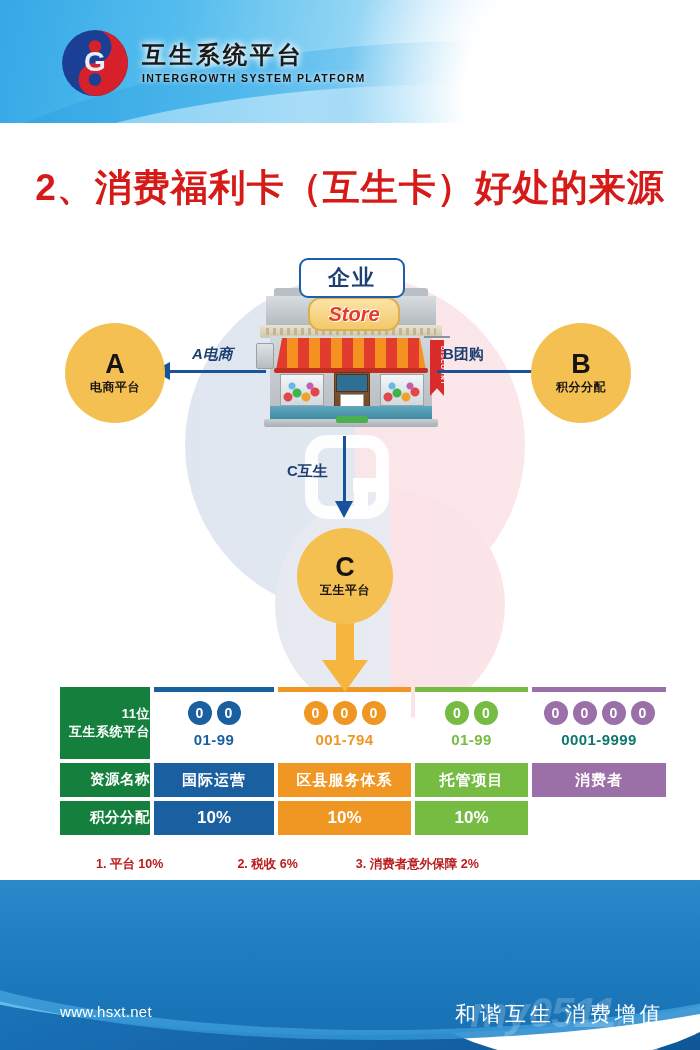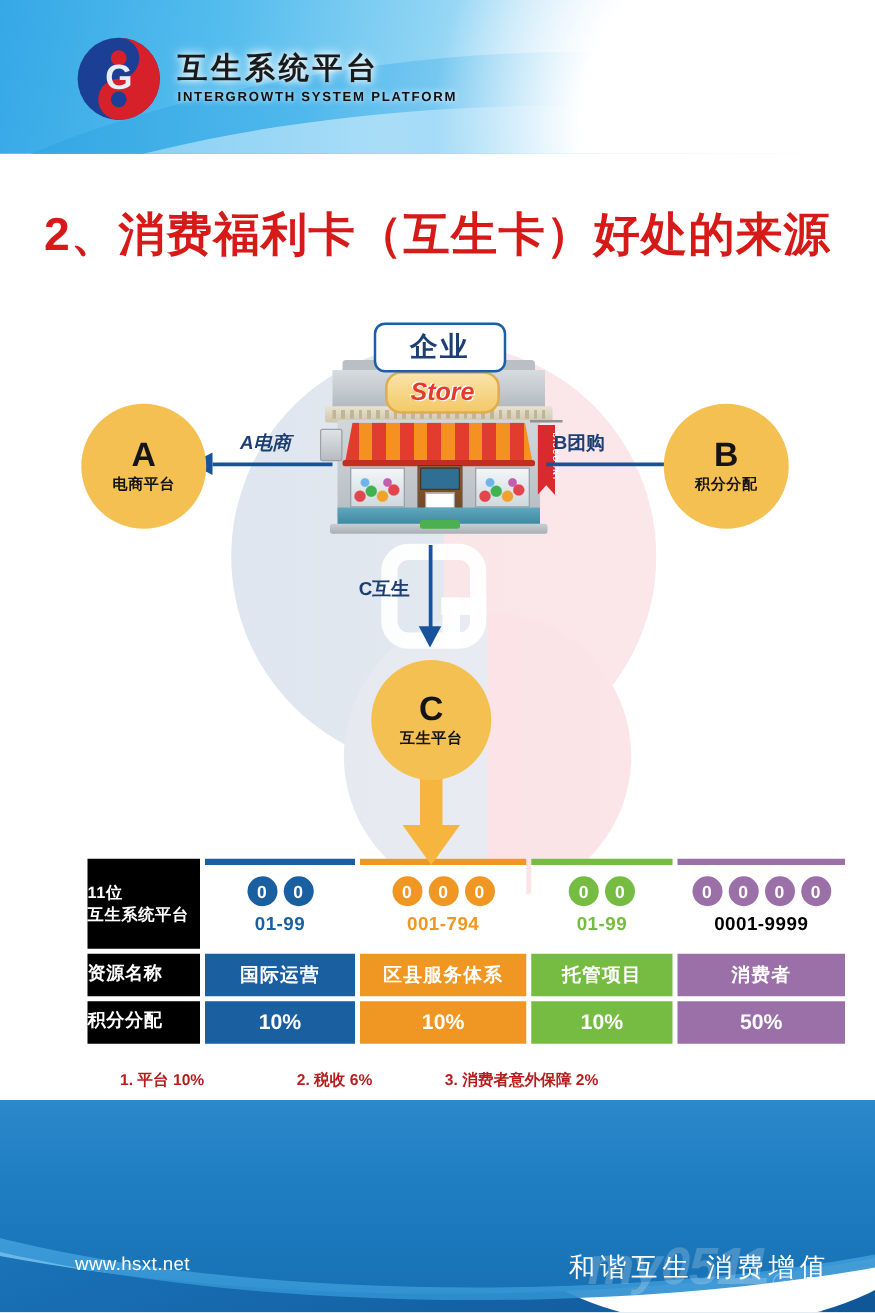--- a/index.html
+++ b/index.html
@@ -162,23 +162,23 @@
   .arr-down:after{content:"";position:absolute;left:-8.5px;bottom:-16px;border-style:solid;border-width:17px 9.5px 0 9.5px;border-color:#17529c transparent transparent transparent;}
   .lbl{position:absolute;font-size:15px;font-weight:600;color:#1d3f73;z-index:7;white-space:nowrap;}
   .lbl-a{left:192px;top:105px;font-style:italic;}
   .lbl-b{left:443px;top:105px;}
   .lbl-c{left:287px;top:222px;}
 
   
   .table{position:absolute;left:60px;top:687px;width:580px;}
   .trow{display:flex;gap:4px;margin-bottom:4px;}
   .hcell{
-    width:90px;flex:none;background:#000000;color:#fff;font-weight:700;
-    display:flex;flex-direction:column;align-items:flex-start;justify-content:center;
-    font-size:13px;line-height:1.35;letter-spacing:.5px;text-align:center;margin-left:10px;
+    width:90px;flex:none;background:#15803d;color:#fff;font-weight:700;
+    display:flex;flex-direction:column;align-items:flex-end;justify-content:center;
+    font-size:13px;line-height:1.35;letter-spacing:.5px;text-align:center;
   }
   .row1 .hcell{height:72px;}
   .row2 .hcell,.row3 .hcell{height:34px;font-size:14.5px;}
   .numcell{
     flex:none;display:flex;flex-direction:column;align-items:center;justify-content:flex-start;
     background:#fff;height:72px;position:relative;padding-top:5px;box-sizing:border-box;
   }
   .topbar{position:absolute;left:0;top:0;height:5px;width:100%;}
   .dots{display:flex;gap:5px;margin-top:9px;}
   .dot{
@@ -359,38 +359,37 @@
         <div class="range" style="color: rgb(118, 188, 67);">01-99</div>
       </div>
       <div class="numcell" style="width: 134px;">
         <div class="topbar" style="background: rgb(155, 111, 168);"></div>
         <div class="dots">
             <span class="dot" style="background: rgb(155, 111, 168);">0</span>
             <span class="dot" style="background: rgb(155, 111, 168);">0</span>
             <span class="dot" style="background: rgb(155, 111, 168);">0</span>
             <span class="dot" style="background: rgb(155, 111, 168);">0</span>
           </div>
-        <div class="range" style="color: #000000;">0001-9999</div>
+        <div class="range" style="color: #0f766e;">0001-9999</div>
       </div>
     </div>
 
     <div class="trow row2">
       <div class="hcell">资源名称</div>
       <div class="cell" style="width: 120px; background: rgb(26, 95, 160);">国际运营</div>
       <div class="cell" style="width: 133px; background: rgb(239, 151, 34);">区县服务体系</div>
       <div class="cell" style="width: 113px; background: rgb(118, 188, 67);">托管项目</div>
       <div class="cell" style="width: 134px; background: rgb(155, 111, 168);">消费者</div>
     </div>
 
     <div class="trow row3">
       <div class="hcell">积分分配</div>
       <div class="cell pct" style="width: 120px; background: rgb(26, 95, 160);">10%</div>
       <div class="cell pct" style="width: 133px; background: rgb(239, 151, 34);">10%</div>
       <div class="cell pct" style="width: 113px; background: rgb(118, 188, 67);">10%</div>
-      <div class="cell pct" style="width: 134px; background: rgb(155, 111, 168);">50%</div>
     </div>
   </div>
 
   <div class="notes">
     <div class="note-line nl1">
       <span class="note n1">1.  平台  10%</span>
       <span class="note n2">2.  税收  6%</span>
       <span class="note n3">3.  消费者意外保障  2%</span>
     </div>
     <div class="note-line nl2">

